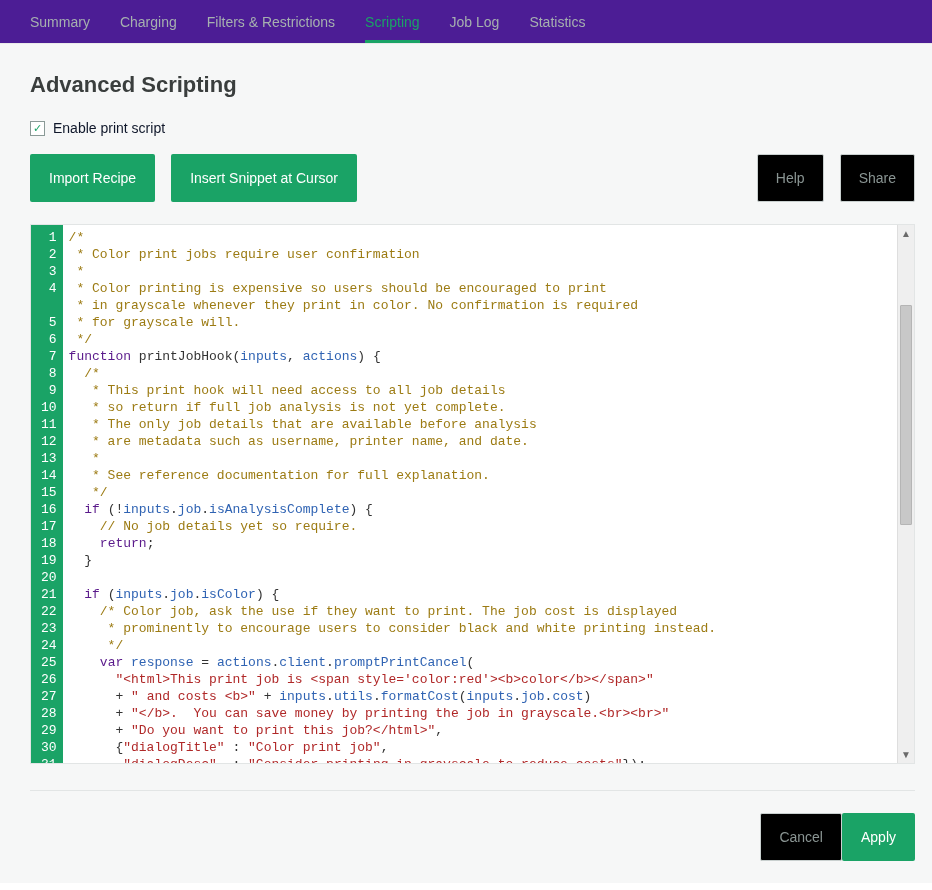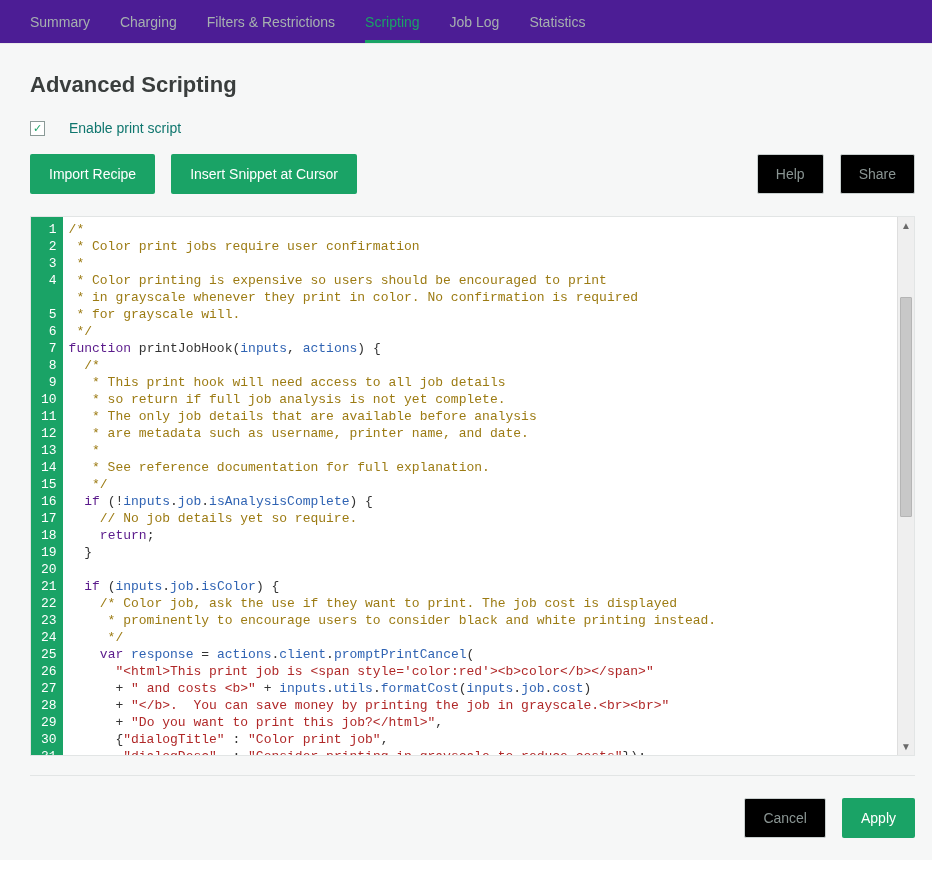--- a/index.html
+++ b/index.html
@@ -52,29 +52,29 @@
   }
   .checkbox {
     width: 15px; height: 15px;
     border: 1px solid #8a9a97;
     background: #fff;
     display: flex; align-items: center; justify-content: center;
     font-size: 11px; line-height: 1;
     color: #1aa366;
     cursor: pointer;
   }
-  .checkbox-label { color: #0f766e; margin-left: 16px; }
+  .checkbox-label { color: #0f172a; }
   .toolbar {
     display: flex;
     gap: 16px;
     margin-bottom: 22px;
   }
   .btn {
     display: inline-flex; align-items: center; justify-content: center;
-    height: 40px;
+    height: 48px;
     padding: 0 18px;
     border-radius: 2px;
     font-size: 14px;
     cursor: pointer;
     border: 1px solid transparent;
     user-select: none;
   }
   .btn-primary {
     background: #1aa366;
     color: #fff;
@@ -135,24 +135,24 @@
   .scroll-arrow.up { top: 0; }
   .scroll-arrow.down { bottom: 0; }
   .scroll-thumb {
     position: absolute; left: 2px; right: 2px;
     top: 80px; height: 220px;
     background: #c8c8c8;
     border: 1px solid #b5b5b5;
     border-radius: 1px;
   }
   .footer {
-    margin-top: 19px;
+    margin-top: 26px;
     padding-top: 22px;
     border-top: 1px solid #e2e5e5;
-    display: flex; justify-content: flex-end; gap: 16px;
+    display: flex; justify-content: flex-end; 
   }
 </style>
 </head>
 <body>
 
 <div class="tabs">
   <div class="tab">Summary</div>
   <div class="tab">Charging</div>
   <div class="tab">Filters &amp; Restrictions</div>
   <div class="tab active">Scripting</div>

